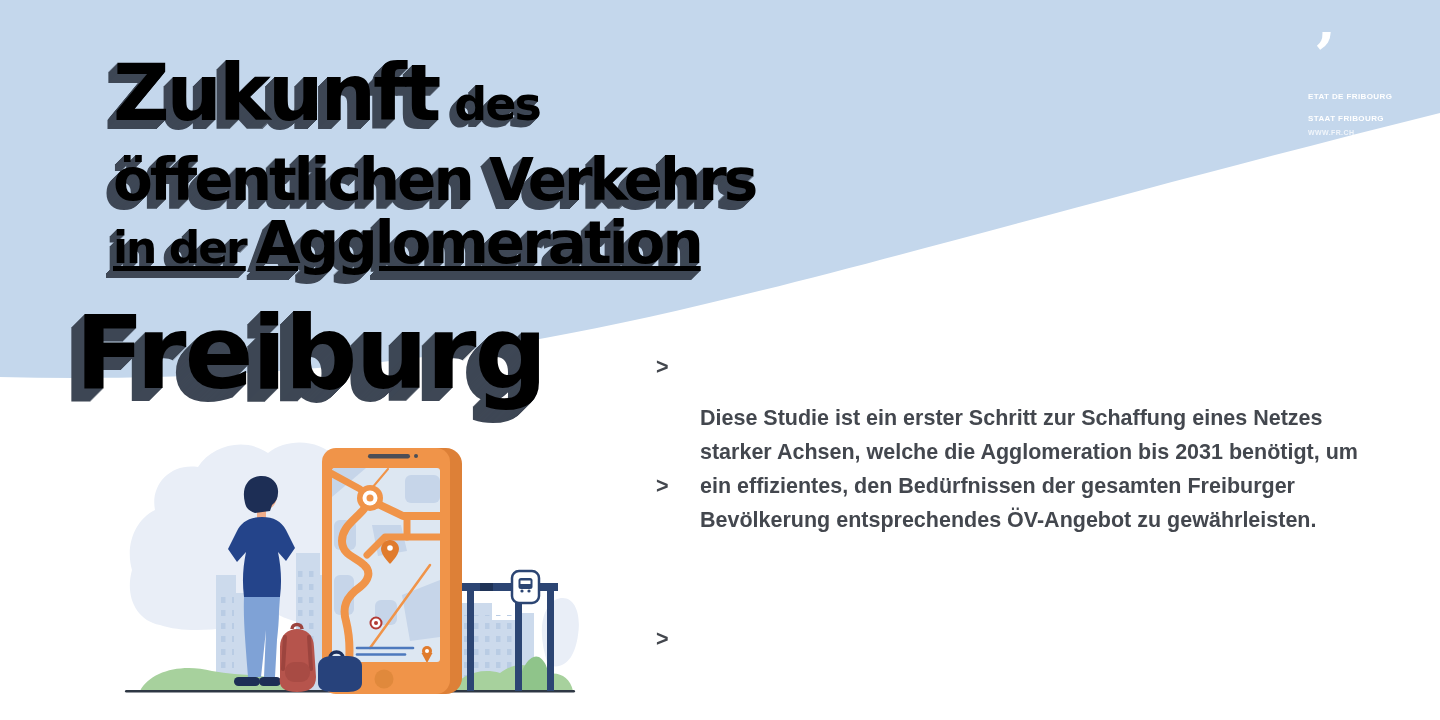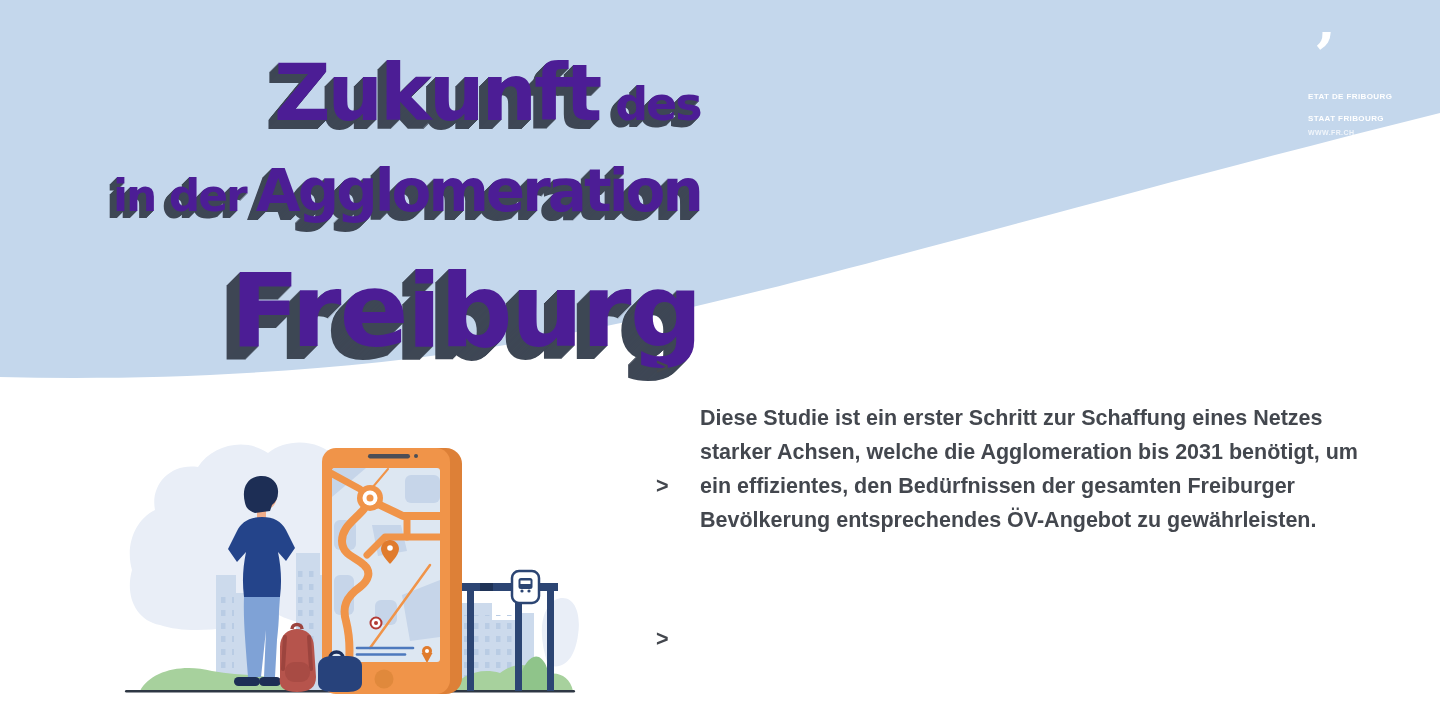--- a/index.html
+++ b/index.html
@@ -24,28 +24,28 @@
     font-family:"DejaVu Serif", serif;
     font-weight:bold;font-size:62px;line-height:40px;
     margin-left:6px;display:block;height:44px;
   }
   .logo-line{font-size:8px;letter-spacing:0.4px;line-height:11px;font-weight:bold;margin-top:11px;}
   .logo-url{font-size:7px;letter-spacing:0.4px;margin-top:5px;opacity:.75;font-weight:bold;}
 
   
   .title{
     position:absolute;left:113px;top:38px;z-index:2;
-    color:#4c1d95;font-family:"DejaVu Sans", sans-serif;font-weight:bold;
-    padding-top:10px;white-space:nowrap;text-align:right;
+    color:#000000;font-family:"DejaVu Sans", sans-serif;font-weight:bold;
+    padding-top:10px;white-space:nowrap;
   }
   .t-line{display:block;}
   .t1{font-size:78px;line-height:90px;letter-spacing:-3px;}
   .t1 .small{font-size:46px;letter-spacing:-2px;margin-left:16px;}
   .t2{font-size:58px;line-height:62px;letter-spacing:-3px;}
-  .t3{font-size:58px;line-height:84px;letter-spacing:-3px;}
+  .t3{font-size:58px;line-height:64px;letter-spacing:-3px;text-decoration:underline;}
   .t3 .small{font-size:44px;letter-spacing:-2px;margin-right:10px;}
   .t4{font-size:102px;line-height:116px;letter-spacing:-2px;margin-left:-38px;margin-top:15px;}
   .sh7{text-shadow:-1px 1px 0 var(--sh),-2px 2px 0 var(--sh),-3px 3px 0 var(--sh),-4px 4px 0 var(--sh),-5px 5px 0 var(--sh),-6px 6px 0 var(--sh),-7px 7px 0 var(--sh);}
   .sh9{text-shadow:-1px 1px 0 var(--sh),-2px 2px 0 var(--sh),-3px 3px 0 var(--sh),-4px 4px 0 var(--sh),-5px 5px 0 var(--sh),-6px 6px 0 var(--sh),-7px 7px 0 var(--sh),-8px 8px 0 var(--sh),-9px 9px 0 var(--sh);}
   .sh13{text-shadow:-1px 1px 0 var(--sh),-2px 2px 0 var(--sh),-3px 3px 0 var(--sh),-4px 4px 0 var(--sh),-5px 5px 0 var(--sh),-6px 6px 0 var(--sh),-7px 7px 0 var(--sh),-8px 8px 0 var(--sh),-9px 9px 0 var(--sh),-10px 10px 0 var(--sh),-11px 11px 0 var(--sh),-12px 12px 0 var(--sh),-13px 13px 0 var(--sh);}
 
   
   .bullets{
     position:absolute;left:656px;top:350px;width:744px;z-index:2;
     color:var(--text);font-weight:bold;font-size:21.5px;line-height:34px;
@@ -67,20 +67,21 @@
 
 <div class="logo">
   <span class="logo-mark">’</span>
   <div class="logo-line">ETAT DE FRIBOURG</div>
   <div class="logo-line">STAAT FRIBOURG</div>
   <div class="logo-url">WWW.FR.CH</div>
 </div>
 
 <h1 class="title" style="margin:0;font-weight:bold;">
   <span class="t-line t1"><span class="sh9">Zukunft</span><span class="small sh7">des</span></span>
+  <span class="t-line t2 sh9">öffentlichen Verkehrs</span>
   <span class="t-line t3"><span class="small sh7">in der</span><span class="sh9">Agglomeration</span></span>
   <span class="t-line t4 sh13">Freiburg</span>
 </h1>
 
 <div class="bullets">
   <div class="bullet m1">
     <span class="marker">&gt;</span>
   </div>
   <div class="bullet m3">
     <span class="marker">&gt;</span>

